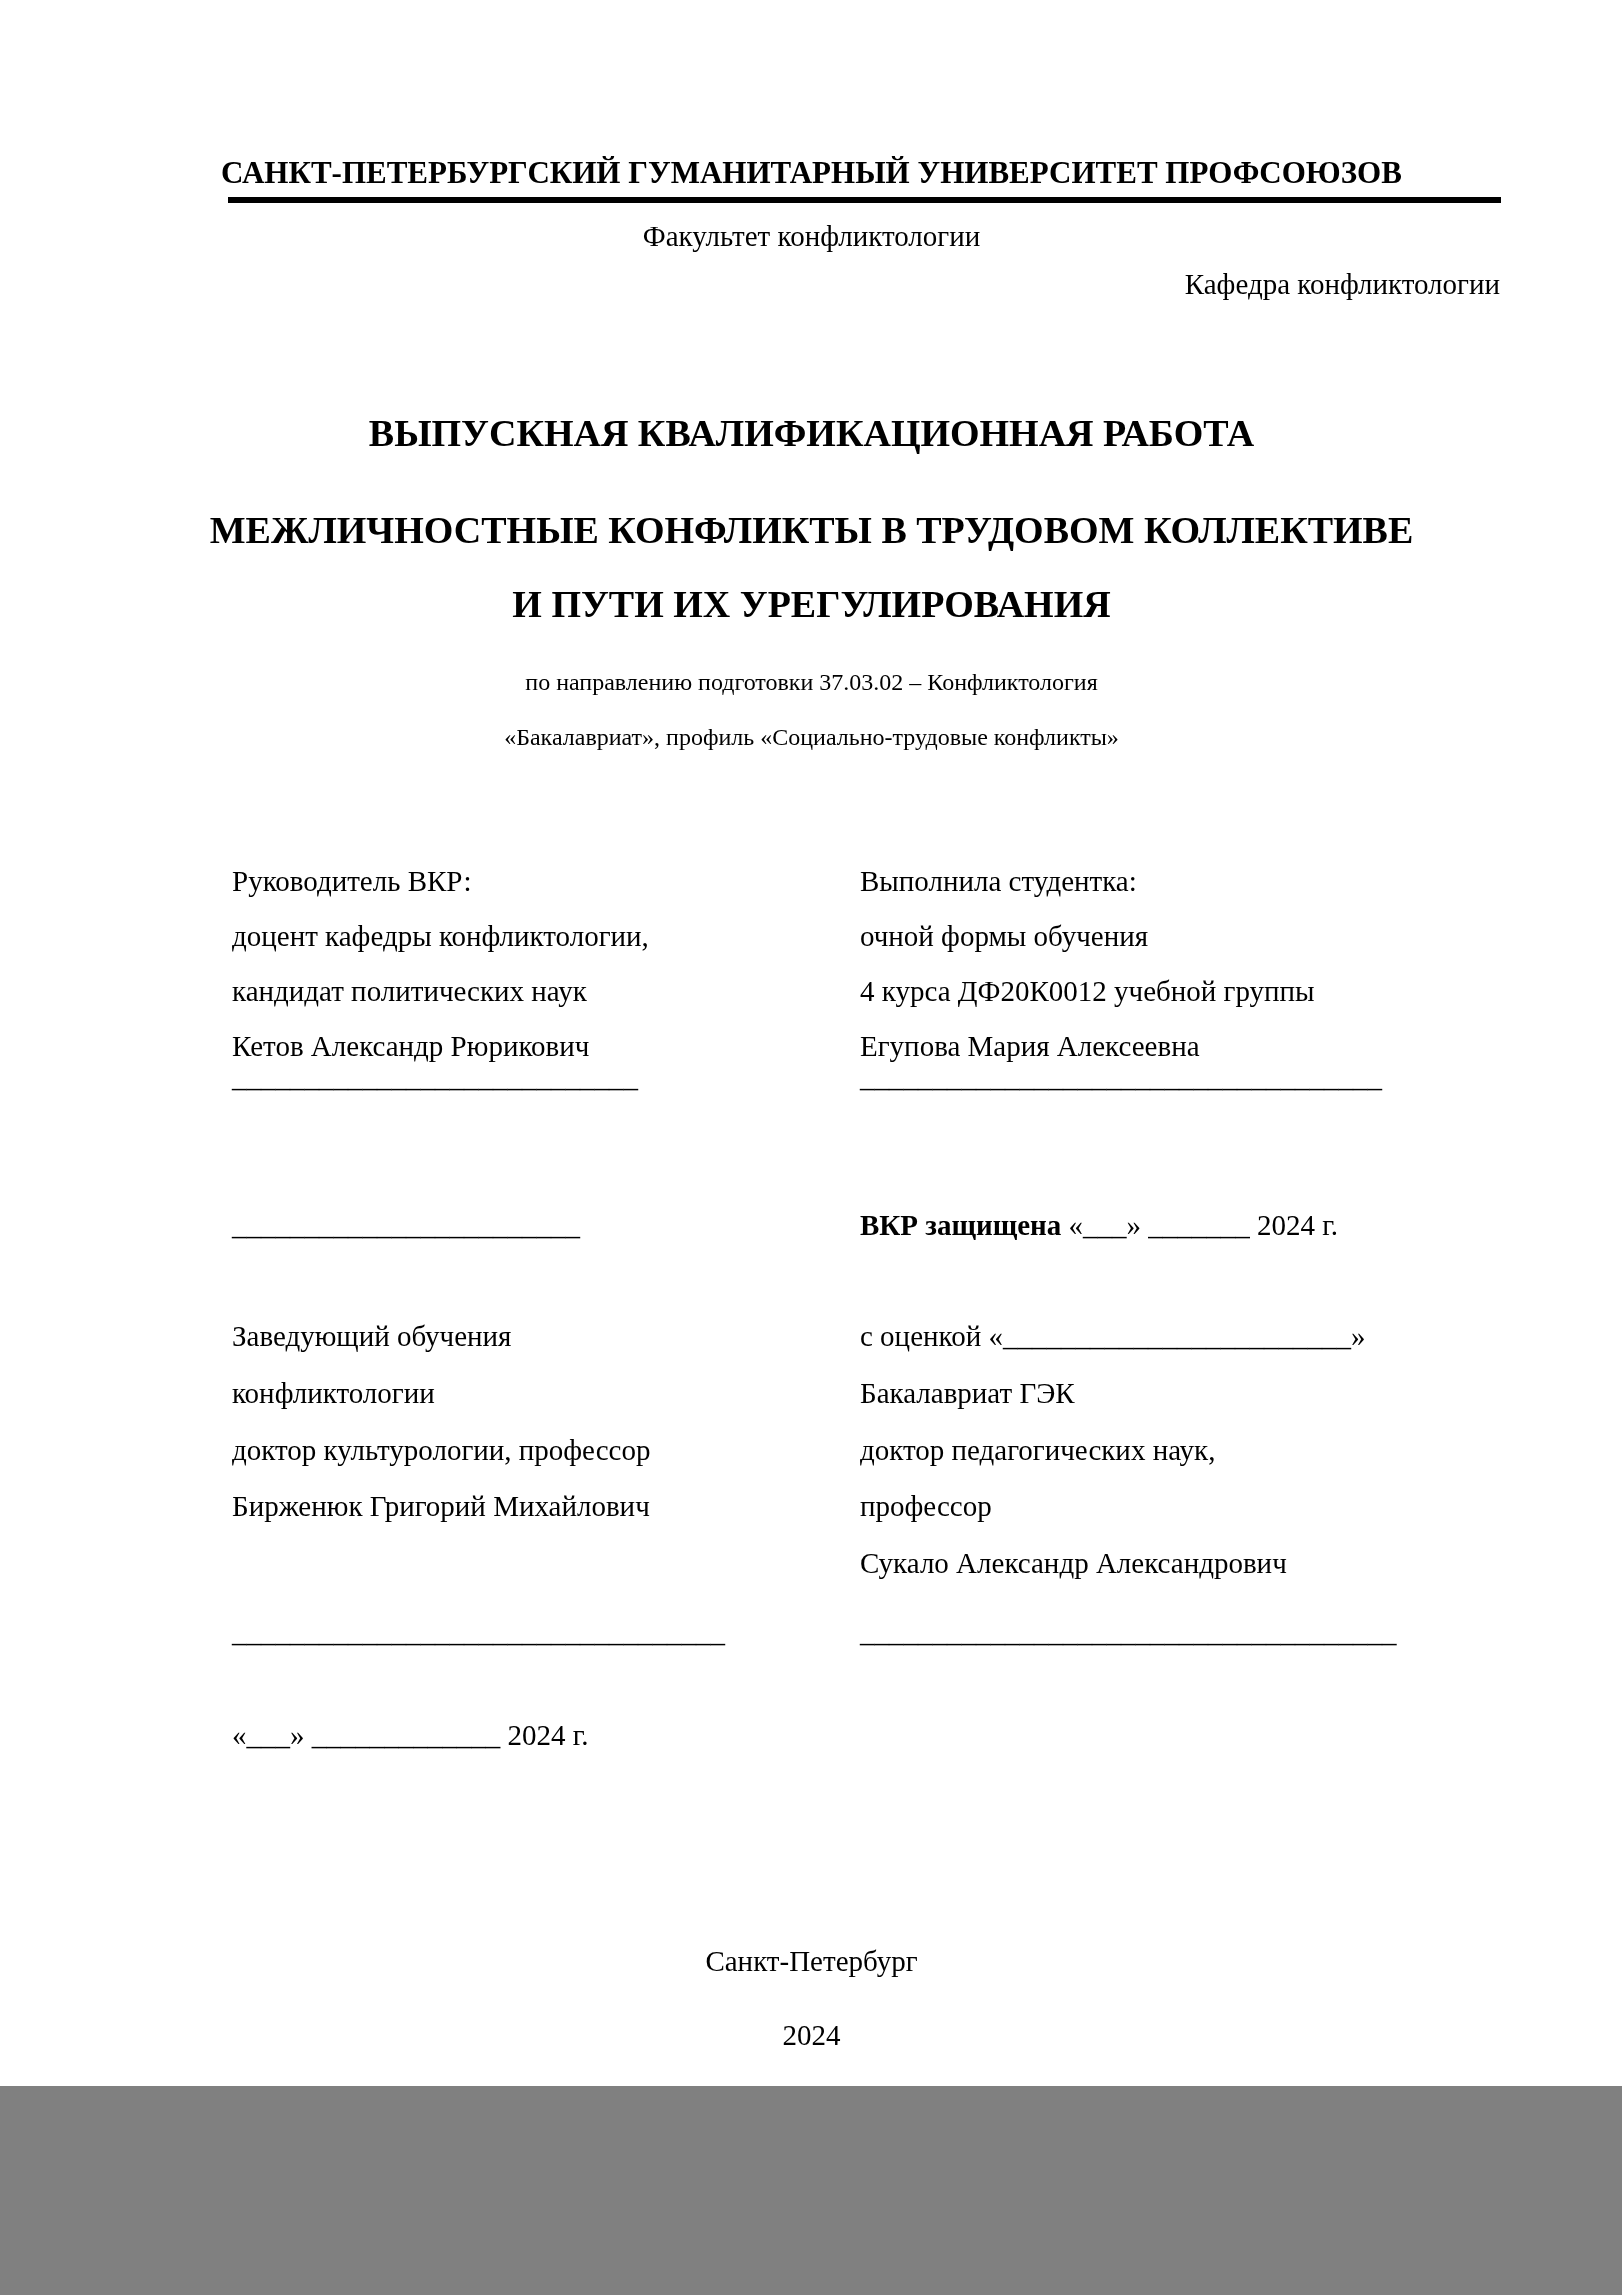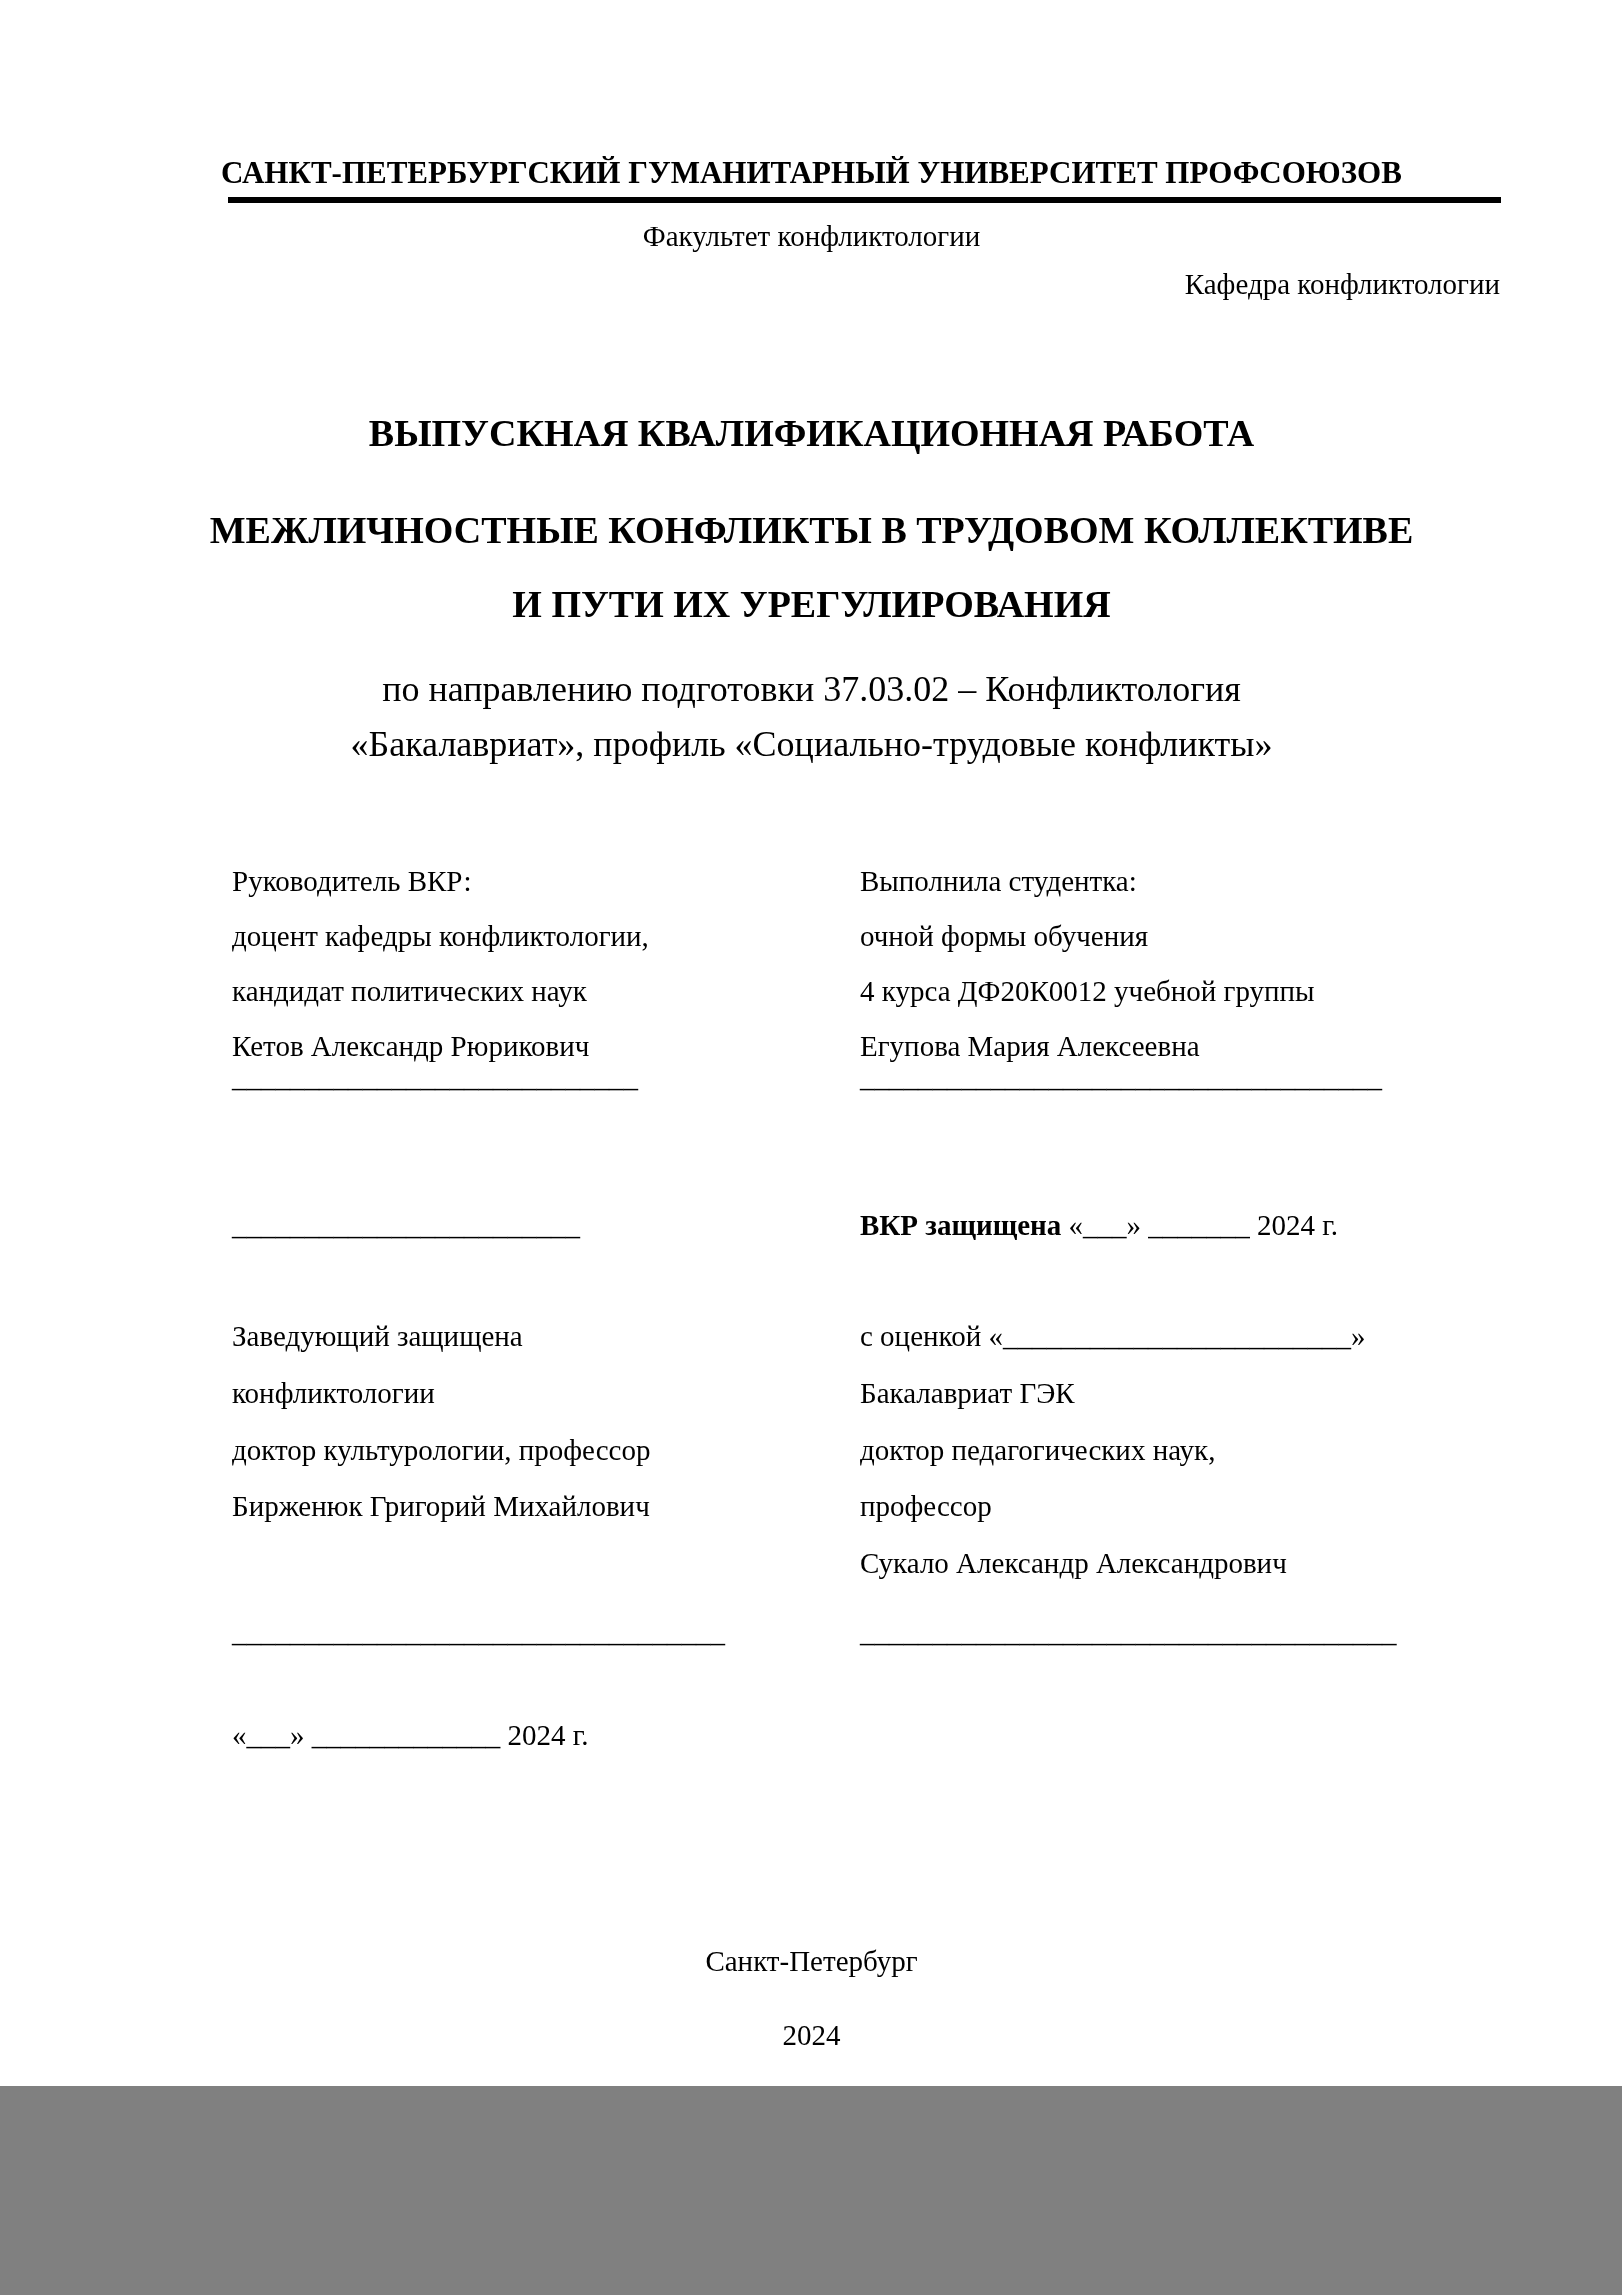--- a/index.html
+++ b/index.html
@@ -17,21 +17,21 @@
     white-space: pre;
     font-size: 29px;
     line-height: 1.15;
   }
   .center { left: 0; width: 100%; text-align: center; }
   .rightal { right: 123px; text-align: right; }
   .leftcol { left: 232px; }
   .rightcol { left: 860px; }
   .b { font-weight: bold; }
   .fs40 { font-size: 31px; }
-  .fs46 { font-size: 36px; }
+  .fs46 { font-size: 24px; }
   .fs48 { font-size: 38px; }
   .rule {
     position: absolute;
     left: 228px;
     top: 197px;
     width: 1273px;
     height: 5.5px;
     background: #000000;
   }
 </style>
@@ -59,21 +59,21 @@
 
   <div class="line rightcol" style="top:865px;">Выполнила студентка:</div>
   <div class="line rightcol" style="top:920px;">очной формы обучения</div>
   <div class="line rightcol" style="top:975px;">4 курса ДФ20К0012 учебной группы</div>
   <div class="line rightcol" style="top:1030px;">Егупова Мария Алексеевна</div>
   <div class="line rightcol" style="top:1061px;">____________________________________</div>
 
   <div class="line leftcol" style="top:1209px;">________________________</div>
   <div class="line rightcol" style="top:1209px;"><span class="b">ВКР защищена</span><span> «___» _______ 2024 г.</span></div>
 
-  <div class="line leftcol" style="top:1320px;">Заведующий защищена</div>
+  <div class="line leftcol" style="top:1320px;">Заведующий обучения</div>
   <div class="line leftcol" style="top:1377px;">конфликтологии</div>
   <div class="line leftcol" style="top:1434px;">доктор культурологии, профессор</div>
   <div class="line leftcol" style="top:1490px;">Бирженюк Григорий Михайлович</div>
 
   <div class="line rightcol" style="top:1320px;">с оценкой «________________________»</div>
   <div class="line rightcol" style="top:1377px;">Бакалавриат ГЭК</div>
   <div class="line rightcol" style="top:1434px;">доктор педагогических наук,</div>
   <div class="line rightcol" style="top:1490px;">профессор</div>
   <div class="line rightcol" style="top:1547px;">Сукало Александр Александрович</div>
 

